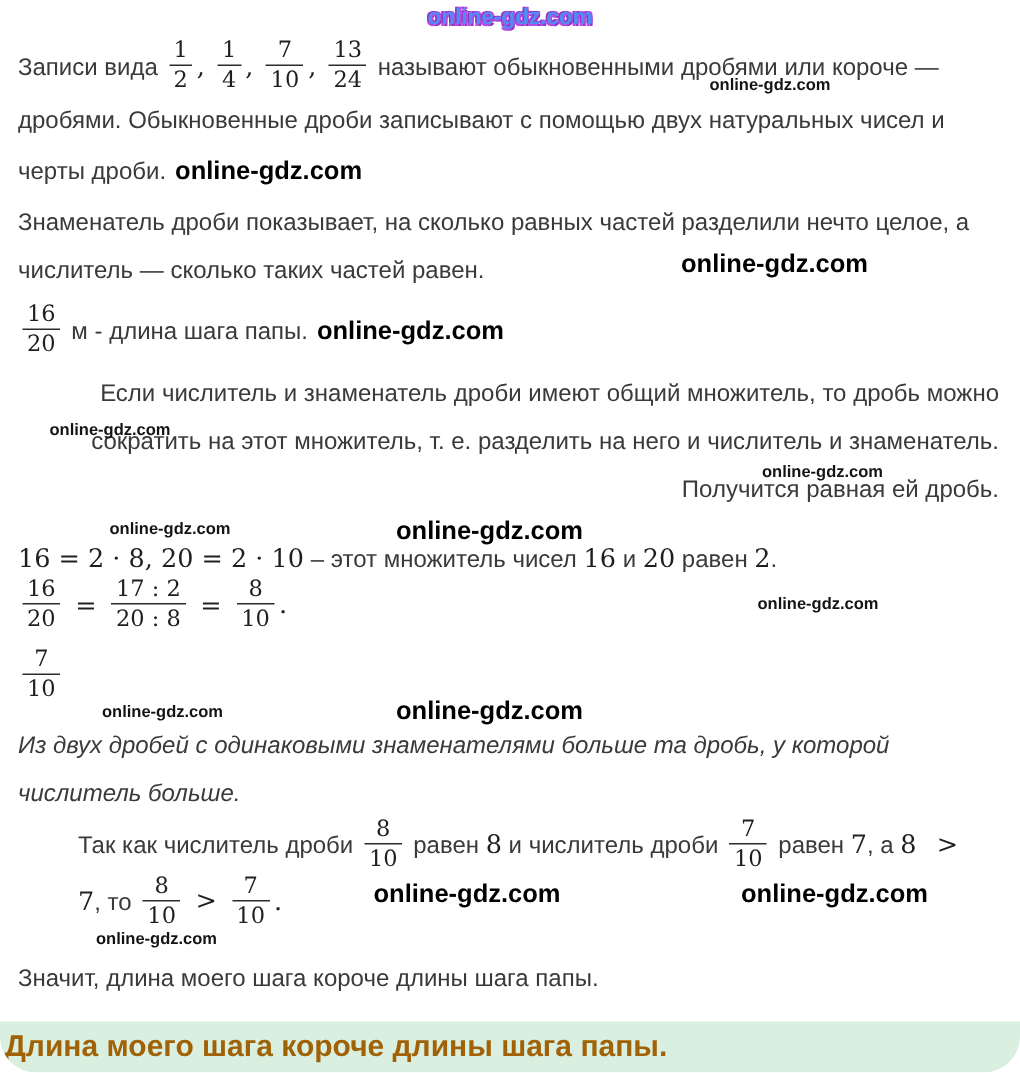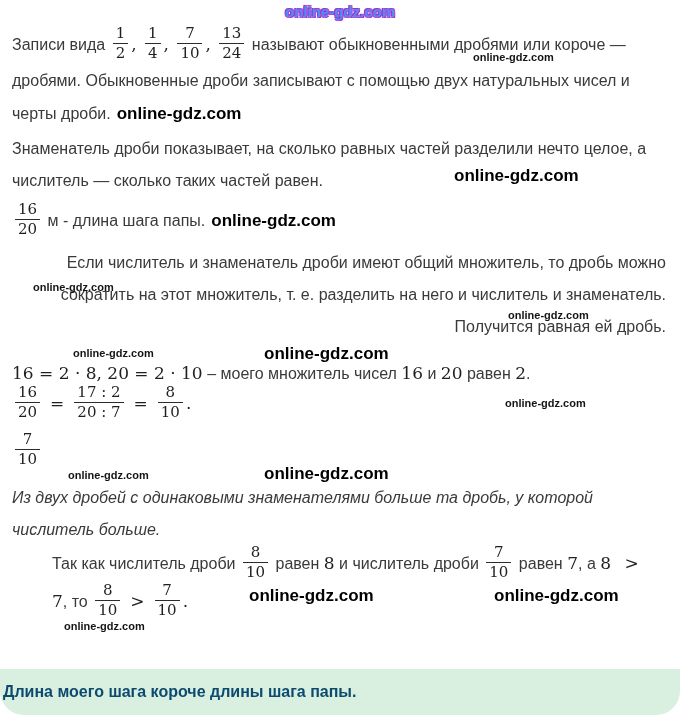--- a/index.html
+++ b/index.html
@@ -79,55 +79,56 @@
   .wm-a7 { left: 505px; top: 397px; }
   .wm-a8 { left: 264px; top: 464px; }
   .wm-a9 { left: 68px;  top: 469px; }
   .wm-a10 { left: 249px; top: 586px; }
   .wm-a11 { left: 494px; top: 586px; }
   .wm-a12 { left: 64px;  top: 620px; }
 
   .answer-box {
     position: absolute;
     left: 0; right: 0; bottom: 0;
-    height: 46px;
+    height: 34px;
     background: #d9efe0;
     display: flex;
     align-items: center;
     padding: 0 6px 0 3px;
     font-weight: 700;
-    font-size: 16px;
-    color: #0c4a6e;
+    font-size: 20px;
+    color: #a16207;
   }
 </style>
 </head>
 <body>
 
 <div class="page">
 
   <div class="wm-top">online-gdz.com</div>
 
   <div class="para p1"><span>Записи вида </span><span class="frac"><span class="num">1</span><span class="den">2</span></span><span class="math">, </span><span class="frac"><span class="num">1</span><span class="den">4</span></span><span class="math">, </span><span class="frac"><span class="num">7</span><span class="den">10</span></span><span class="math">, </span><span class="frac"><span class="num">13</span><span class="den">24</span></span><span> называют обыкновенными дробями или короче — дробями. Обыкновенные дроби записывают с помощью двух натуральных чисел и черты дроби.</span><span class="wm-inline">online-gdz.com</span></div>
 
   <div class="para p2"><span>Знаменатель дроби показывает, на сколько равных частей разделили нечто целое, а числитель — сколько таких частей равен.</span></div>
 
   <div class="para p3"><span class="frac"><span class="num">16</span><span class="den">20</span></span><span> м - длина шага папы.</span><span class="wm-inline">online-gdz.com</span></div>
 
   <div class="para p4"><span>Если числитель и знаменатель дроби имеют общий множитель, то дробь можно сократить на этот множитель, т. е. разделить на него и числитель и знаменатель. Получится равная ей дробь.</span></div>
 
-  <div class="para p5"><span class="math">16 = 2 · 8, 20 = 2 · 10</span><span> – моего множитель чисел </span><span class="math">16</span><span> и </span><span class="math">20</span><span> равен </span><span class="math">2</span><span>.</span></div>
+  <div class="para p5"><span class="math">16 = 2 · 8, 20 = 2 · 10</span><span> – этот множитель чисел </span><span class="math">16</span><span> и </span><span class="math">20</span><span> равен </span><span class="math">2</span><span>.</span></div>
 
-  <div class="para p6"><span class="frac"><span class="num">16</span><span class="den">20</span></span><span class="math eq">=</span><span class="frac"><span class="num">17 : 2</span><span class="den">20 : 7</span></span><span class="math eq">=</span><span class="frac"><span class="num">8</span><span class="den">10</span></span><span class="math">.</span></div>
+  <div class="para p6"><span class="frac"><span class="num">16</span><span class="den">20</span></span><span class="math eq">=</span><span class="frac"><span class="num">17 : 2</span><span class="den">20 : 8</span></span><span class="math eq">=</span><span class="frac"><span class="num">8</span><span class="den">10</span></span><span class="math">.</span></div>
 
   <div class="para p7"><span class="frac"><span class="num">7</span><span class="den">10</span></span></div>
 
   <div class="para p8"><span>Из двух дробей с одинаковыми знаменателями больше та дробь, у которой числитель больше.</span></div>
 
   <div class="para p9"><span>Так как числитель дроби </span><span class="frac"><span class="num">8</span><span class="den">10</span></span><span> равен </span><span class="math">8</span><span> и числитель дроби </span><span class="frac"><span class="num">7</span><span class="den">10</span></span><span> равен </span><span class="math">7</span><span>, а </span><span class="math math-wide">8 &gt; 7</span><span>, то </span><span class="frac"><span class="num">8</span><span class="den">10</span></span><span class="math gt">&gt;</span><span class="frac"><span class="num">7</span><span class="den">10</span></span><span class="math">.</span></div>
 
+  <div class="para p10"><span>Значит, длина моего шага короче длины шага папы.</span></div>
 
   <div class="wm wm-small wm-a1">online-gdz.com</div>
   <div class="wm wm-bold wm-a2">online-gdz.com</div>
   <div class="wm wm-small wm-a3">online-gdz.com</div>
   <div class="wm wm-small wm-a4">online-gdz.com</div>
   <div class="wm wm-small wm-a5">online-gdz.com</div>
   <div class="wm wm-bold wm-a6">online-gdz.com</div>
   <div class="wm wm-small wm-a7">online-gdz.com</div>
   <div class="wm wm-bold wm-a8">online-gdz.com</div>
   <div class="wm wm-small wm-a9">online-gdz.com</div>

